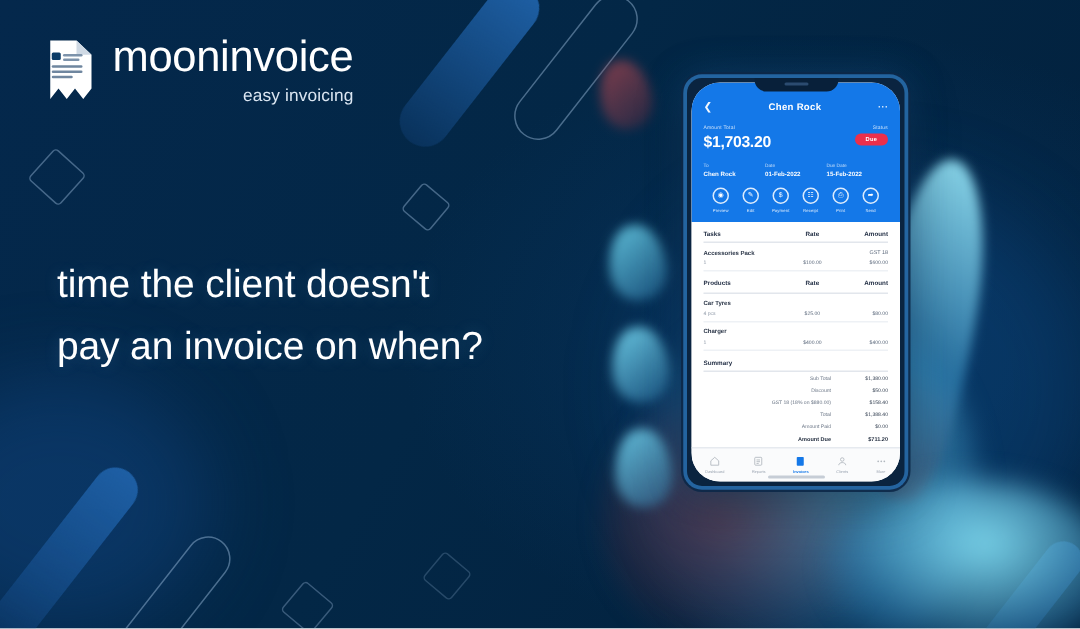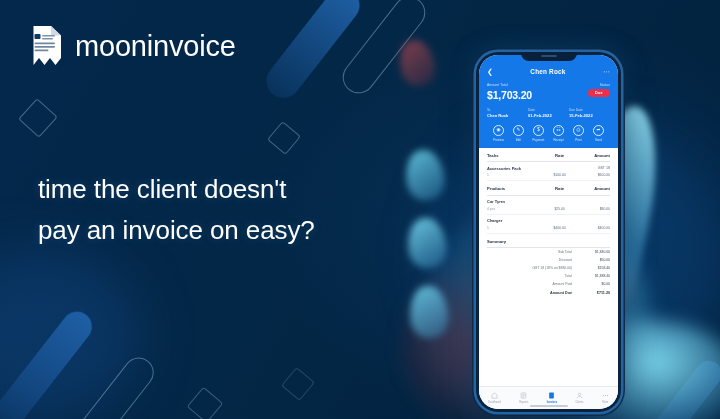--- a/index.html
+++ b/index.html
@@ -66,22 +66,22 @@
 
   
   #hand-zone{position:absolute;left:382px;top:0;width:338px;height:419px;overflow:hidden;}
   .hand-blob{position:absolute;border-radius:50%;filter:blur(9px);}
   .finger{
     position:absolute;border-radius:46% 46% 44% 44%/60% 60% 40% 40%;
     filter:blur(3.5px);
   }
 
   #phone{
-    position:absolute;left:476px;top:52px;width:145px;height:360px;
-    border-radius:22px;
+    position:absolute;left:458px;top:52px;width:145px;height:272px;
+    border-radius:10px;
     background:#0a2440;
     box-shadow:
       0 0 0 2.5px rgba(40,110,175,.85),
       0 0 0 4px rgba(12,40,72,.9),
       0 10px 34px rgba(0,0,0,.45),
       0 0 26px rgba(40,130,210,.35);
     overflow:hidden;
   }
   #screen{
     position:absolute;inset:3px;border-radius:19px;overflow:hidden;
@@ -183,26 +183,27 @@
         <rect x="8.5" y="10" width="6" height="5" rx="1" fill="#0a3a66"></rect>
         <rect x="16" y="11" width="13" height="1.6" rx=".8" fill="#7d93ab"></rect>
         <rect x="16" y="14" width="11" height="1.6" rx=".8" fill="#7d93ab"></rect>
         <rect x="8.5" y="18.5" width="20.5" height="1.7" rx=".85" fill="#6f869f"></rect>
         <rect x="8.5" y="22" width="20.5" height="1.7" rx=".85" fill="#6f869f"></rect>
         <rect x="8.5" y="25.5" width="14" height="1.7" rx=".85" fill="#6f869f"></rect>
       </svg>
     </div>
     <div id="logo-text">
       <div id="logo-word">mooninvoice</div>
+      <div id="logo-tag">easy invoicing</div>
     </div>
   </div>
 
   <div id="headline">
     <div class="head-line l1">time the client doesn't</div>
-    <div class="head-line l2">pay an invoice on easy?</div>
+    <div class="head-line l2">pay an invoice on when?</div>
   </div>
 
   <div id="hand-zone">
 
     <div class="hand-blob" style="left:40px;top:200px;width:230px;height:250px;
                 background:radial-gradient(ellipse at 60% 40%,rgba(95,200,235,.75),rgba(40,110,160,.35) 55%,rgba(20,55,95,0) 78%);"></div>
     <div class="hand-blob" style="left:20px;top:250px;width:200px;height:190px;
                 background:radial-gradient(ellipse at 40% 50%,rgba(120,45,55,.55),rgba(60,30,45,0) 70%);"></div>
 
     <div class="finger" style="left:18px;top:40px;width:34px;height:46px;transform:rotate(-12deg);

